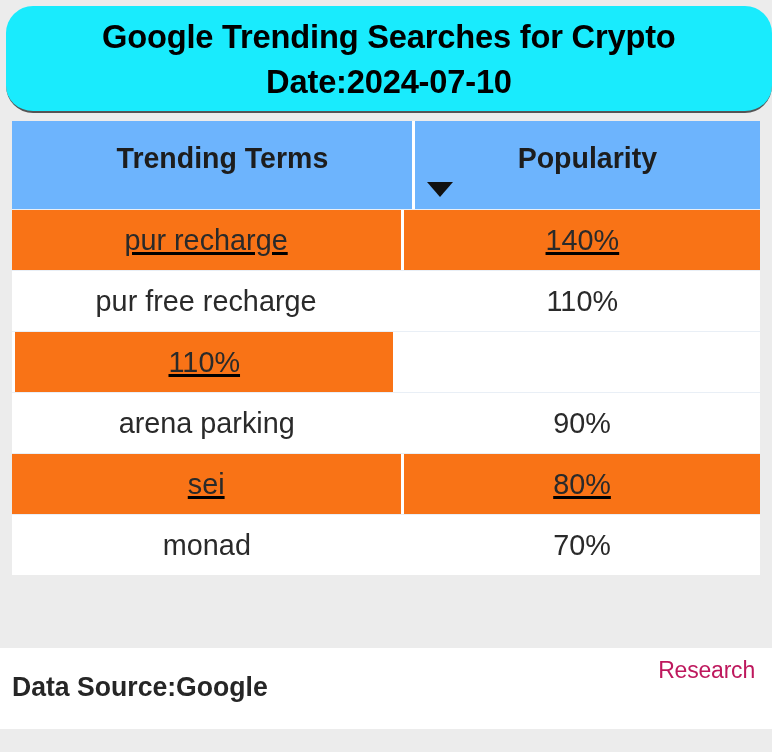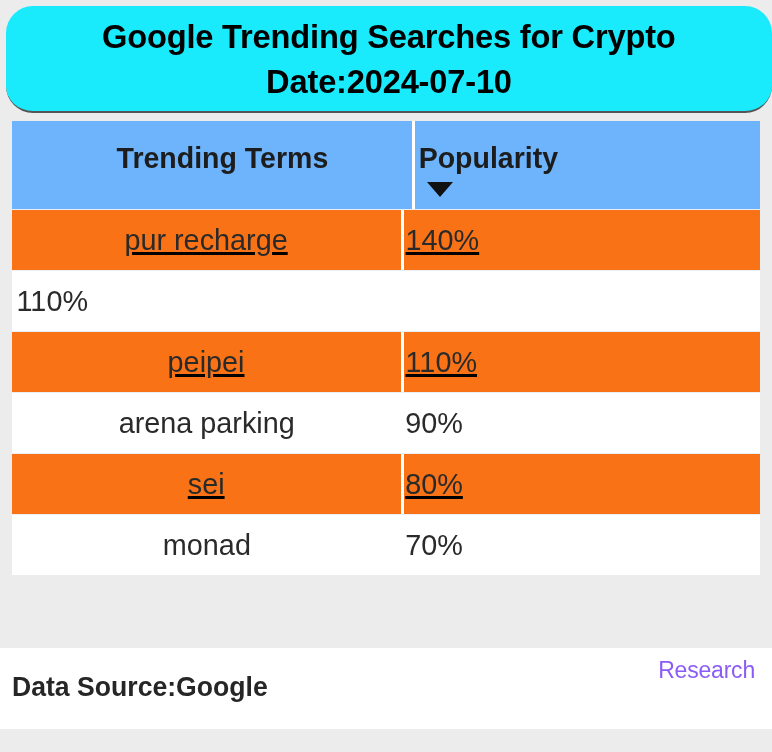--- a/index.html
+++ b/index.html
@@ -69,21 +69,21 @@
     display: flex;
     align-items: center;
     justify-content: center;
     text-align: center;
   }
   .col-pop {
     width: 381px;
     box-sizing: border-box;
     display: flex;
     align-items: center;
-    justify-content: flex-start;
+    justify-content: center;
     text-align: center;
     border-left: 3px solid #ffffff;
     position: relative;
   }
 
   
   .header-row {
     height: 88px;
     background: #6db4fd;
     padding-left: 22px;
@@ -194,21 +194,21 @@
   .brand-name {
     color: #1ae4f8;
     font-weight: bold;
     font-size: 37px;
     line-height: 40px;
     letter-spacing: -1px;
     transform: scaleX(0.97);
     transform-origin: right center;
   }
   .brand-sub {
-    color: #8b5cf6;
+    color: #be185d;
     font-size: 23px;
     line-height: 26px;
     margin-top: 1px;
     letter-spacing: -0.2px;
     padding-right: 2px;
   }
 </style>
 </head>
 <body>
 
@@ -235,29 +235,29 @@
     <div class="row data-row even">
       <div class="col-term">
         <span class="cell-text">pur recharge</span>
       </div>
       <div class="col-pop">
         <span class="cell-text">140%</span>
       </div>
     </div>
 
     <div class="row data-row odd">
+      <div class="col-term">
+        <span class="cell-text">pur free recharge</span>
+      </div>
       <div class="col-pop">
         <span class="cell-text">110%</span>
       </div>
     </div>
 
     <div class="row data-row even">
-      <div class="col-term">
-        <span class="cell-text">peipei</span>
-      </div>
       <div class="col-pop">
         <span class="cell-text">110%</span>
       </div>
     </div>
 
     <div class="row data-row odd">
       <div class="col-term">
         <span class="cell-text">arena parking</span>
       </div>
       <div class="col-pop">

